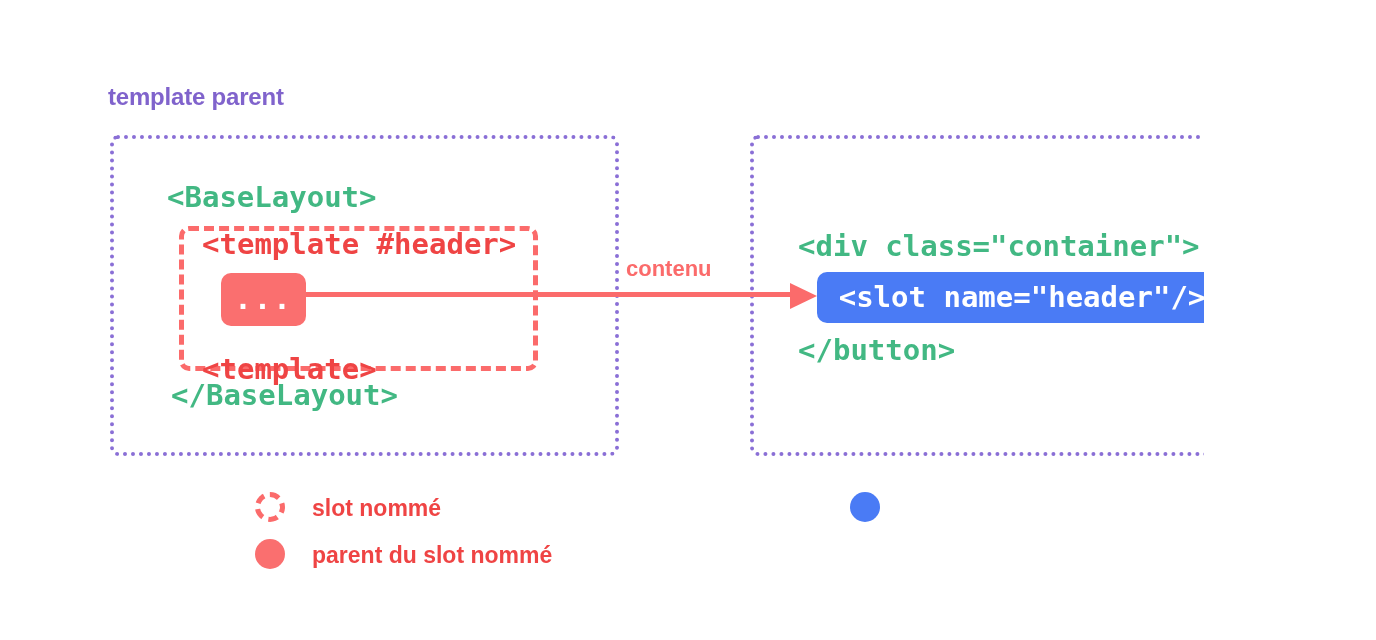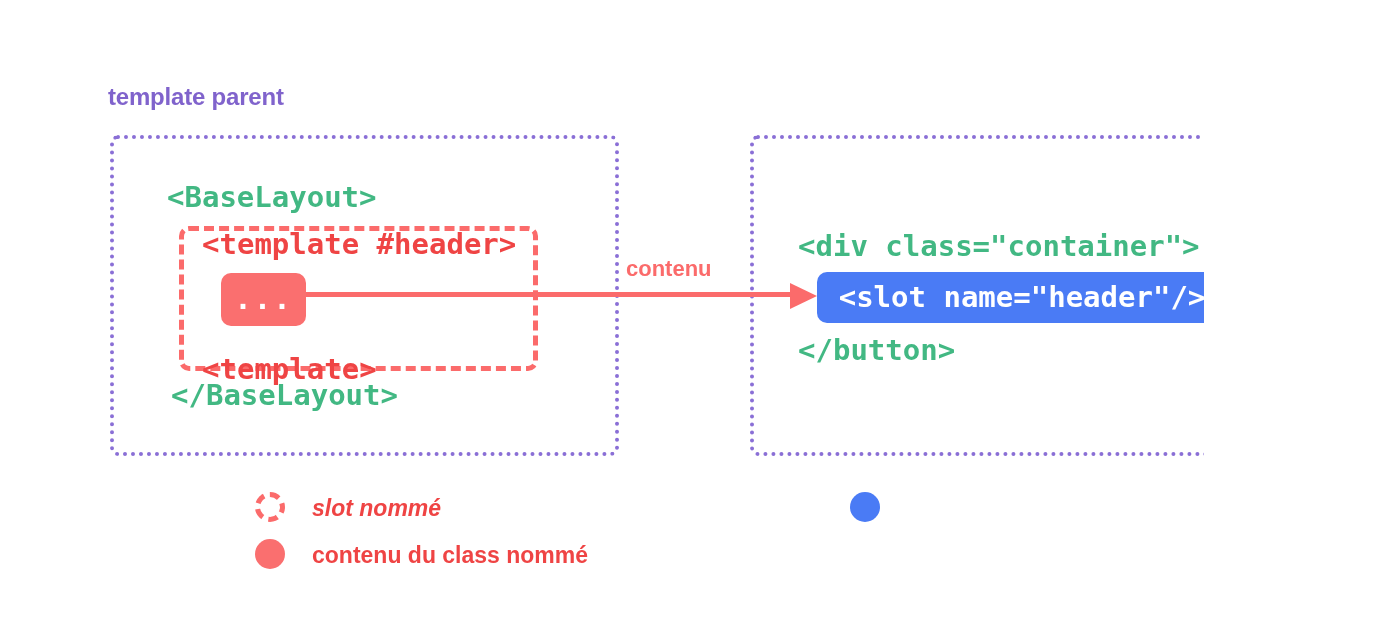--- a/index.html
+++ b/index.html
@@ -110,21 +110,21 @@
     box-sizing: border-box;
   }
   .marker-dashed-red  { left: 255px; top: 492px; border: 5px dashed #fb6b6b; }
   .marker-solid-red   { left: 255px; top: 539px; background: #fa6f6f; }
   .marker-solid-blue  { left: 850px; top: 492px; background: #4a7bf5; }
   .legend-label {
     font-size: 23px;
     font-weight: bold;
     white-space: nowrap;
   }
-  .label-1 { left: 312px; top: 495px; font-style: italic; }
+  .label-1 { left: 312px; top: 495px; }
   .label-2 { left: 312px; top: 542px; }
   .label-3 { left: 908px; top: 495px; }
 </style>
 </head>
 <body>
 
 <div class="canvas">
 
   <div class="abs panel-title left-title">template parent</div>
 
@@ -155,17 +155,17 @@
   <div class="abs slot-chip">
     <span class="code">&lt;slot name="header"/&gt;</span>
   </div>
 
   <div class="abs code green" style="left:798px; top:336px;">&lt;/button&gt;</div>
 
   <div class="abs legend-marker marker-dashed-red"></div>
   <div class="abs legend-label red label-1">slot nommé</div>
 
   <div class="abs legend-marker marker-solid-red"></div>
-  <div class="abs legend-label red label-2">contenu du class nommé</div>
+  <div class="abs legend-label red label-2">parent du slot nommé</div>
 
   <div class="abs legend-marker marker-solid-blue"></div>
 
 </div>
 
 </body></html>

